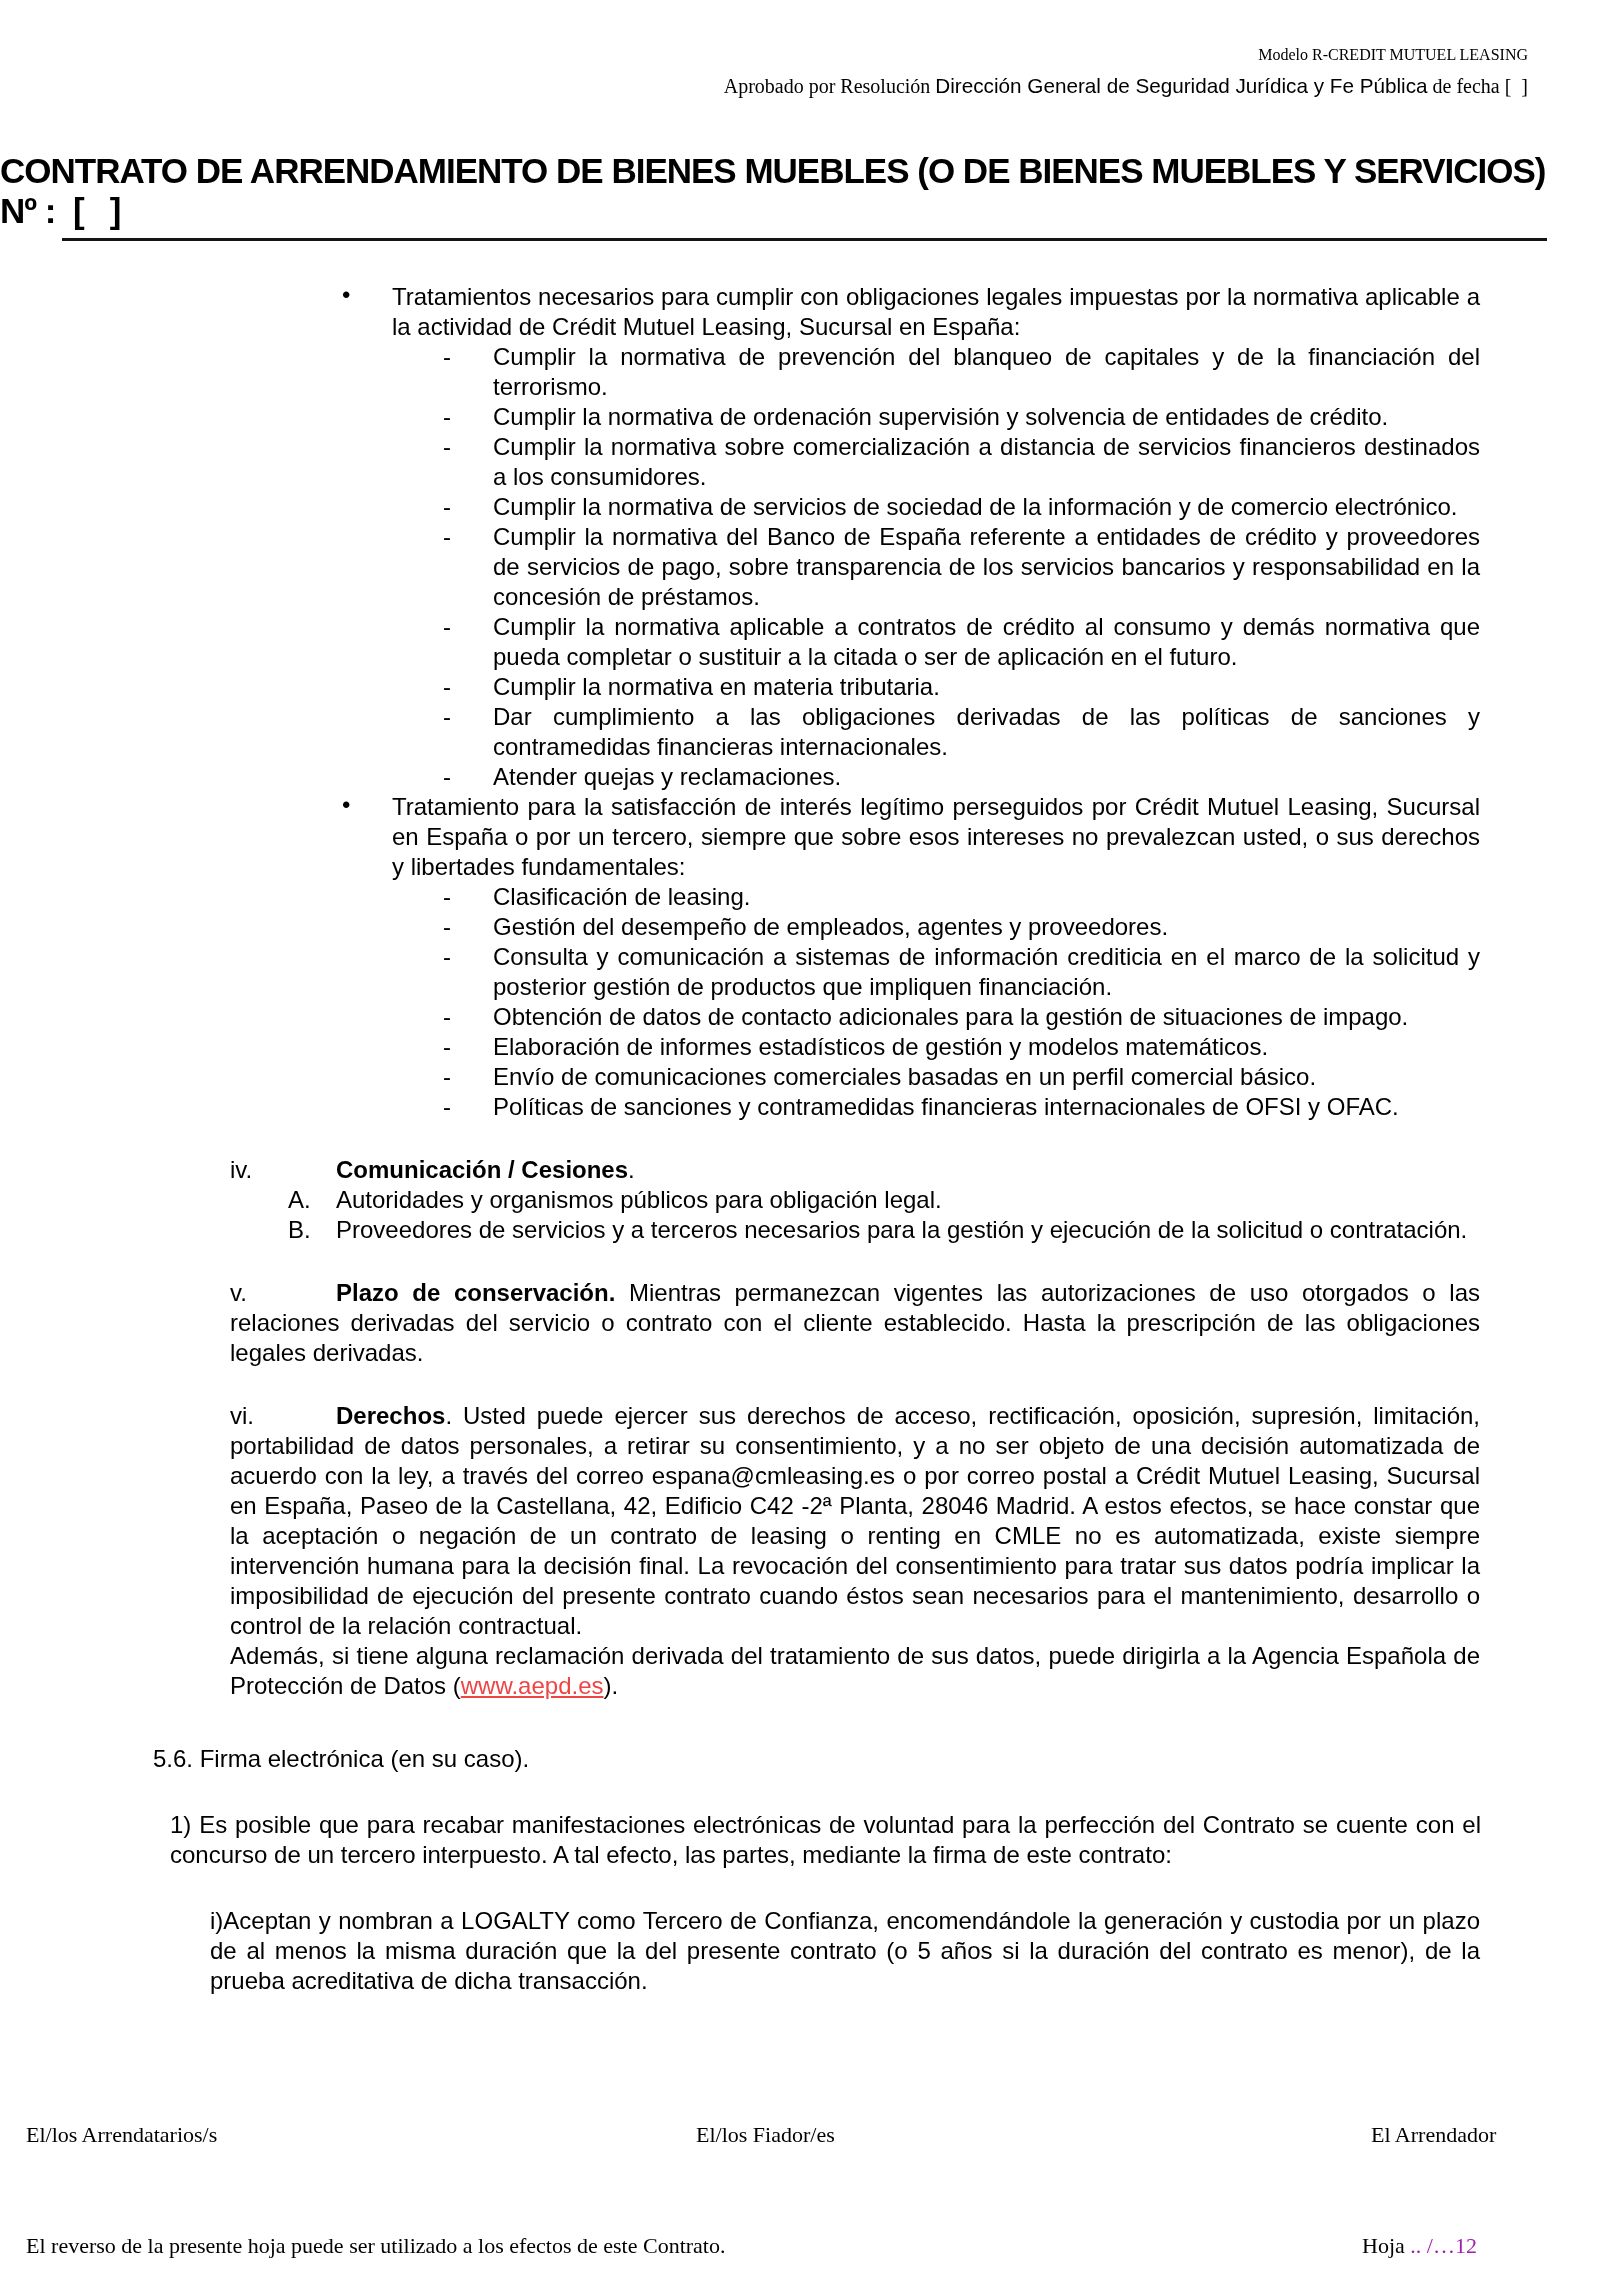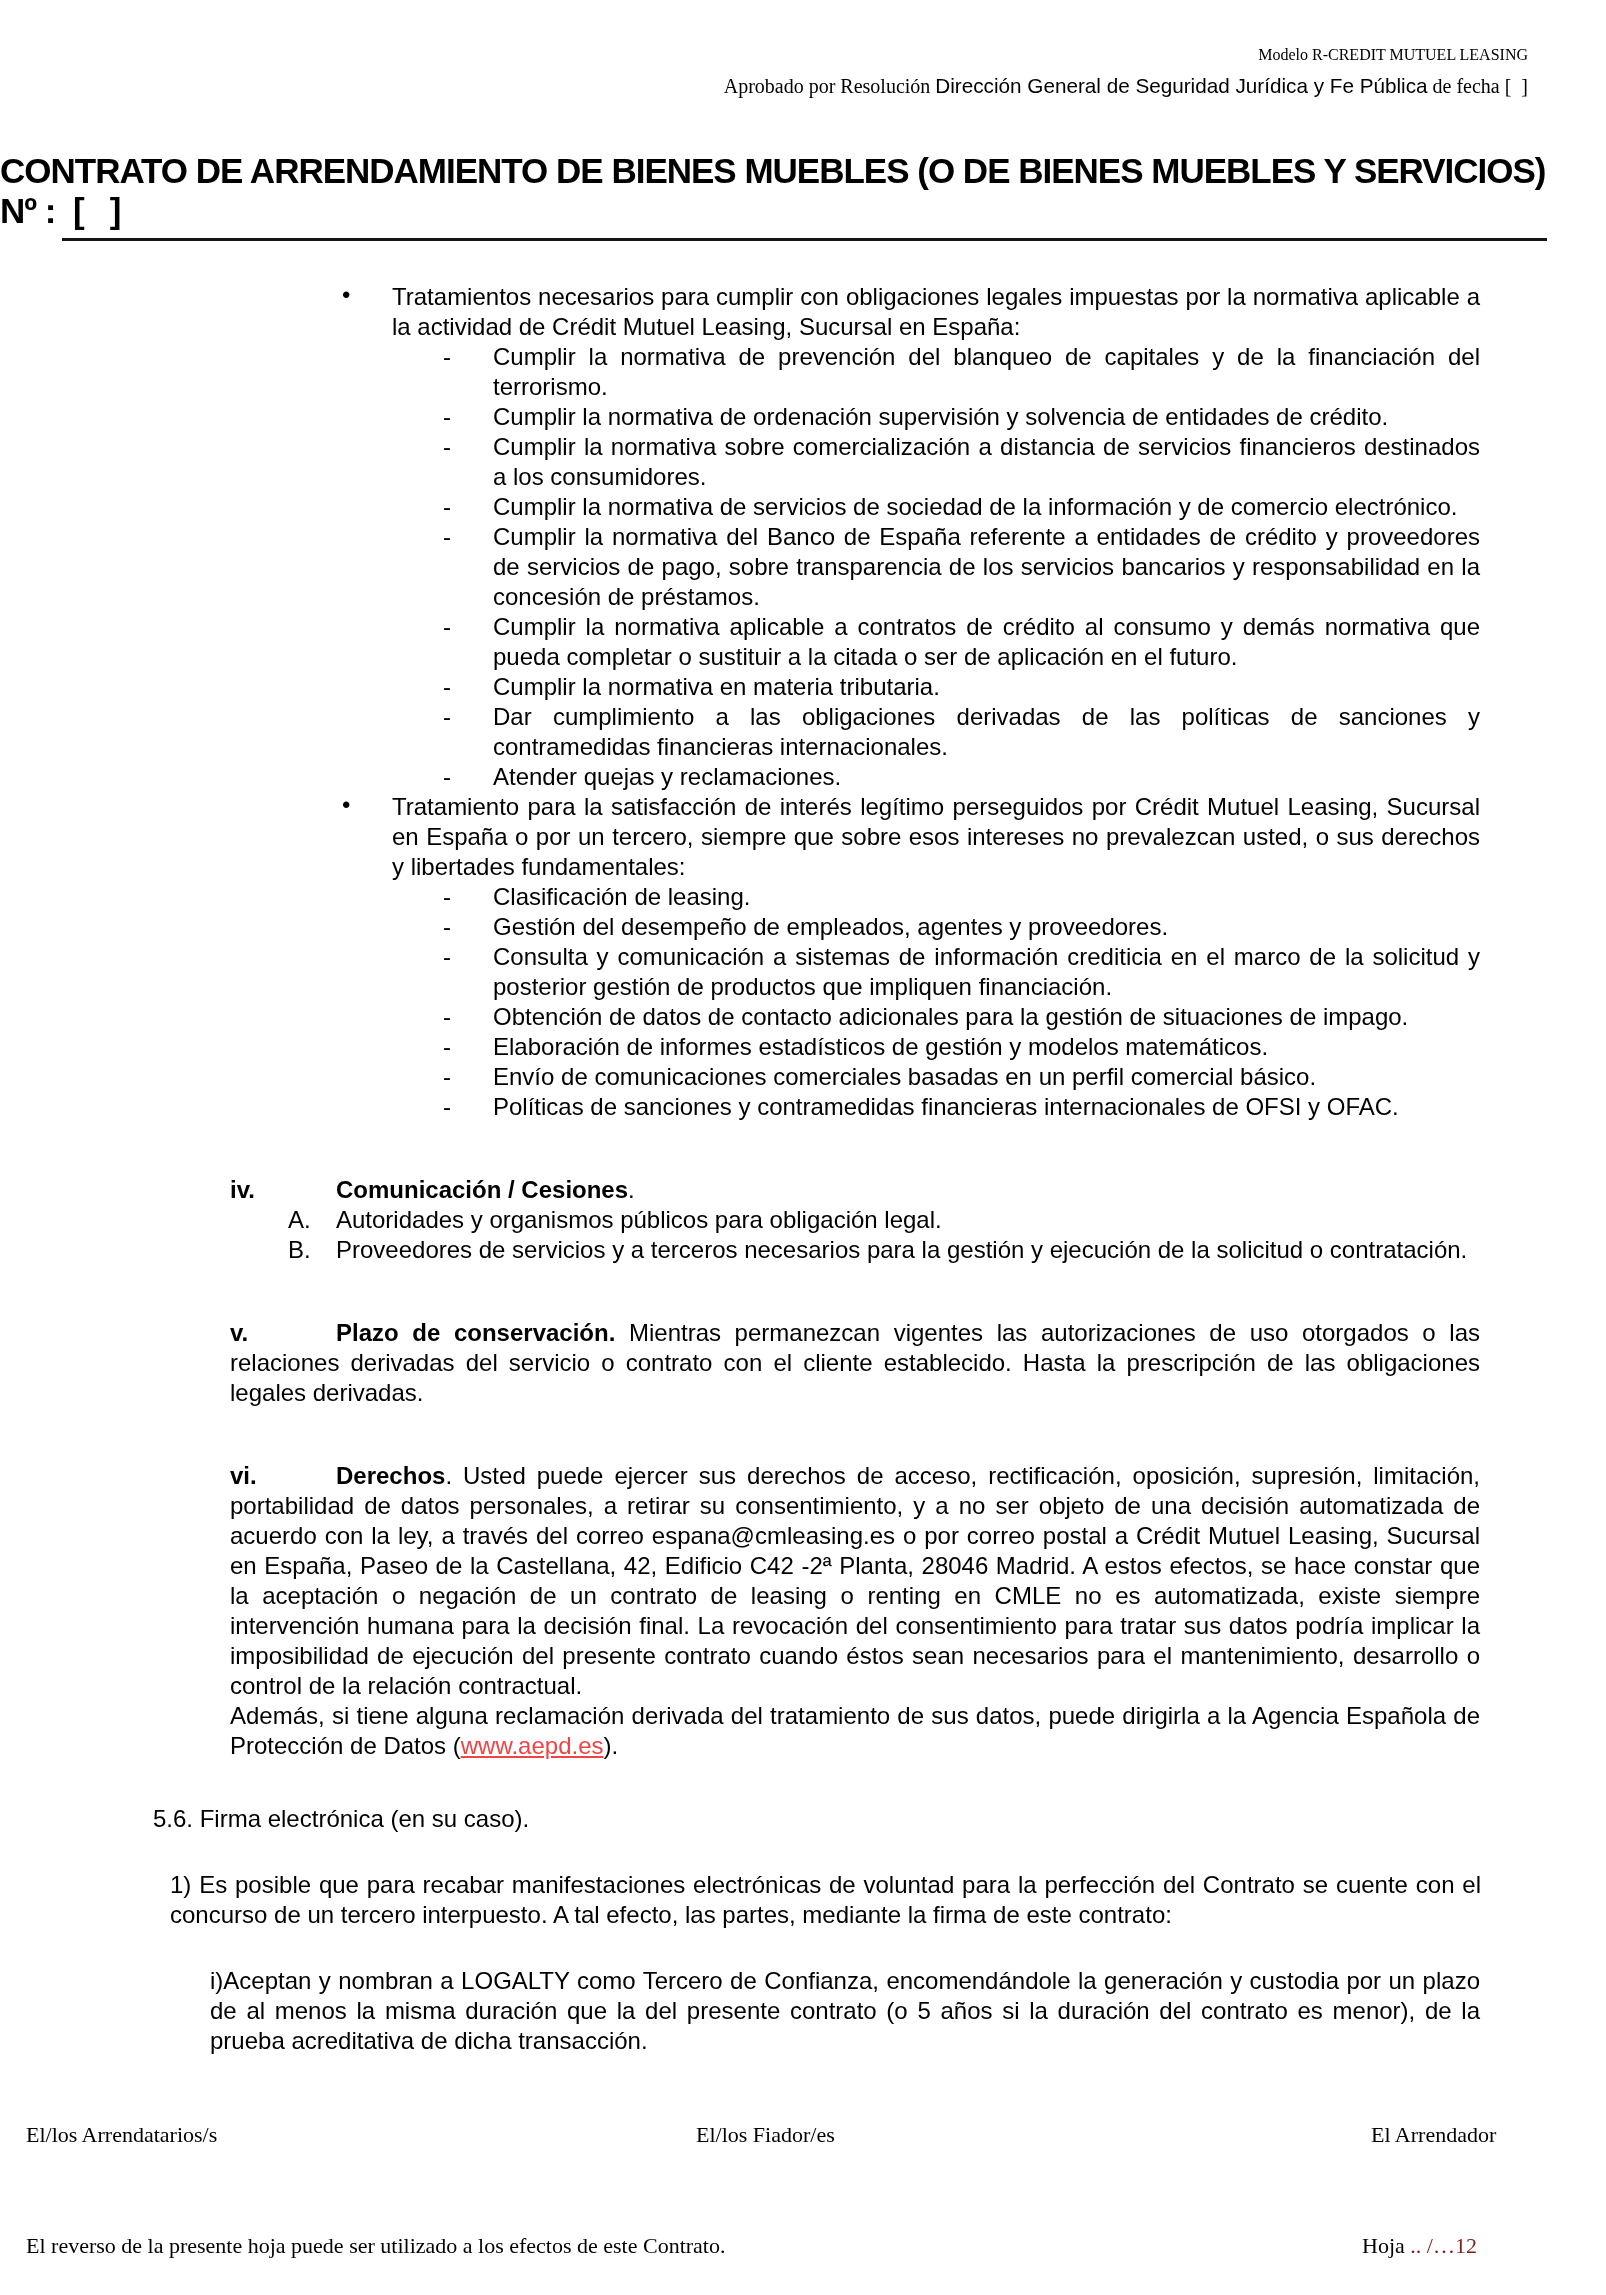--- a/index.html
+++ b/index.html
@@ -23,40 +23,40 @@
   .bold{font-weight:bold;}
   
   .b-item{position:relative; margin-left:392px; width:1088px;}
   .b-marker{position:absolute; left:-50px; top:-1.7px;}
   
   .d-item{position:relative; margin-left:493px; width:987px;}
   .d-marker{position:absolute; left:-50px; top:0;}
   
   .sec{margin-left:230px; width:1250px;}
   .gap{margin-top:33px;}
-  .num{display:inline-block; width:106px; font-weight:bold;margin-top:20px;}
+  .num{display:inline-block; width:106px; font-weight:normal;}
   .ab-item{position:relative; margin-left:106px; width:1144px;}
   .ab-marker{position:absolute; left:-48px; top:0;}
   
   .link{color:#ef4444; text-decoration:underline; cursor:pointer;}
   
   .s56-h{margin-top:43px; margin-left:153px;}
   .s56-p1{margin-top:36px; margin-left:170px; width:1311px;}
   .s56-p2{margin-top:36px; margin-left:210px; width:1270px;}
   
   .sig{position:absolute; top:2122px; left:0; width:1607px;
        font-family:"Liberation Serif", serif; font-size:22px;}
   .sig-left{position:absolute; left:26px; top:0;}
   .sig-center{position:absolute; left:696px; top:0;}
   .sig-right{position:absolute; left:1371px; top:0;}
   .foot{position:absolute; top:2233px; left:0; width:1607px;
         font-family:"Liberation Serif", serif; font-size:22px;}
   .foot-note{position:absolute; left:26px; top:0;}
   .foot-page{position:absolute; left:1362px; top:0; white-space:nowrap;}
-  .page-val{color:#7f1d1d;}
+  .page-val{color:#a21caf;}
 </style>
 </head>
 <body>
 
 <div class="page">
 
   <div class="hdr">
     <div class="hdr-l1">Modelo R-CREDIT MUTUEL LEASING</div>
     <div class="hdr-l2"><span>Aprobado por Resolución </span><span class="sans">Dirección General de Seguridad Jurídica y Fe Pública</span><span> de fecha [&nbsp;&nbsp;]</span></div>
   </div>

